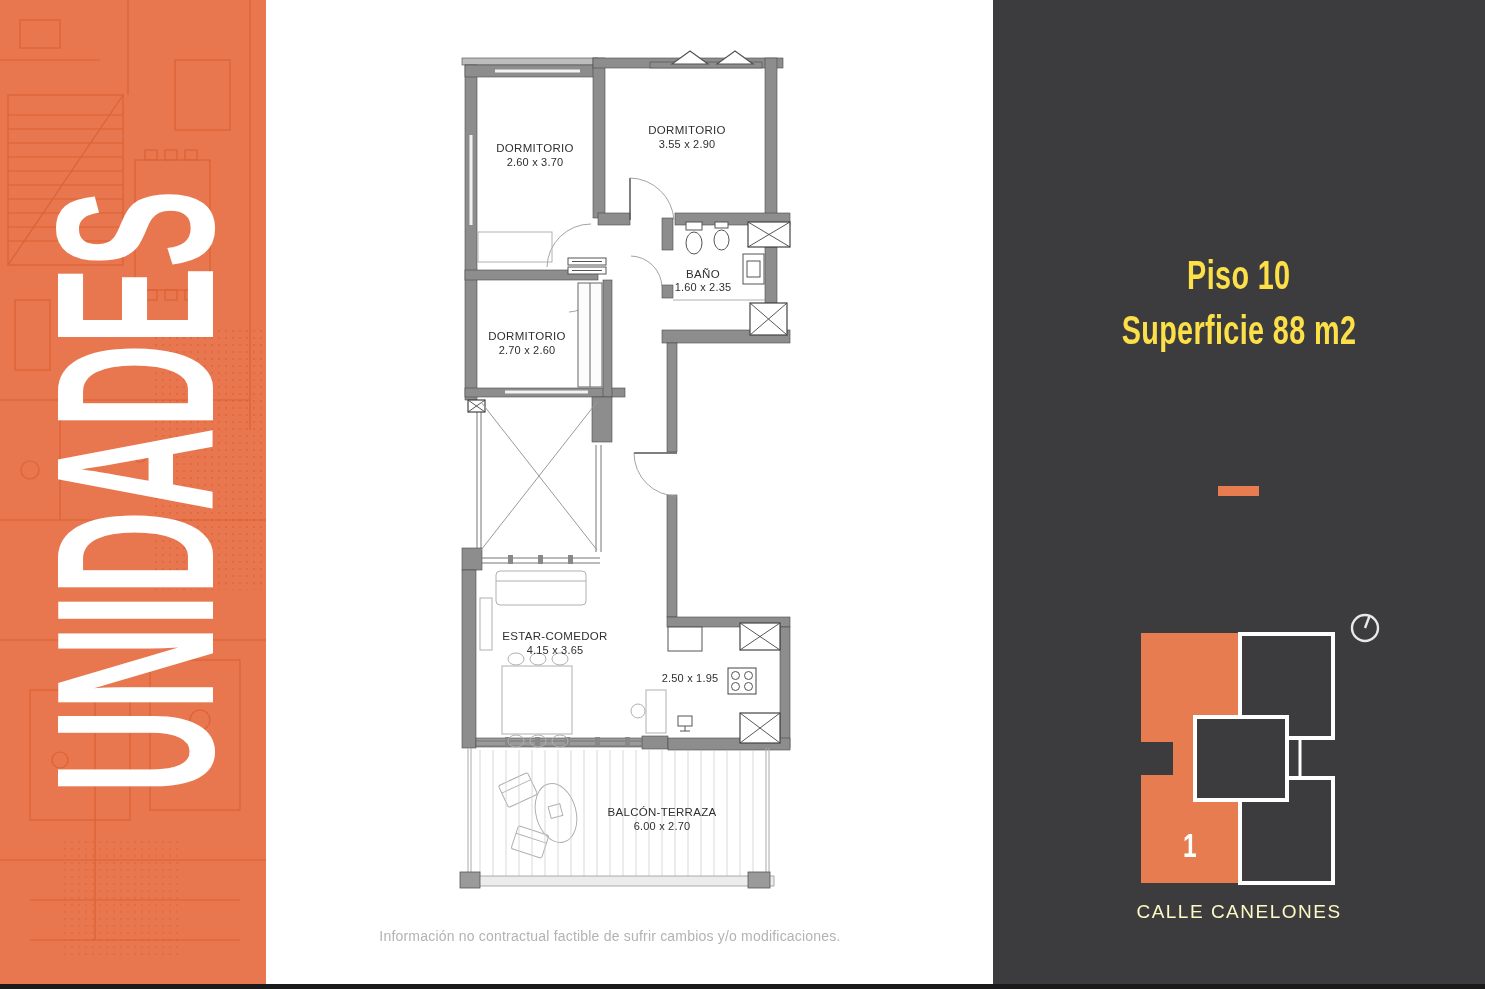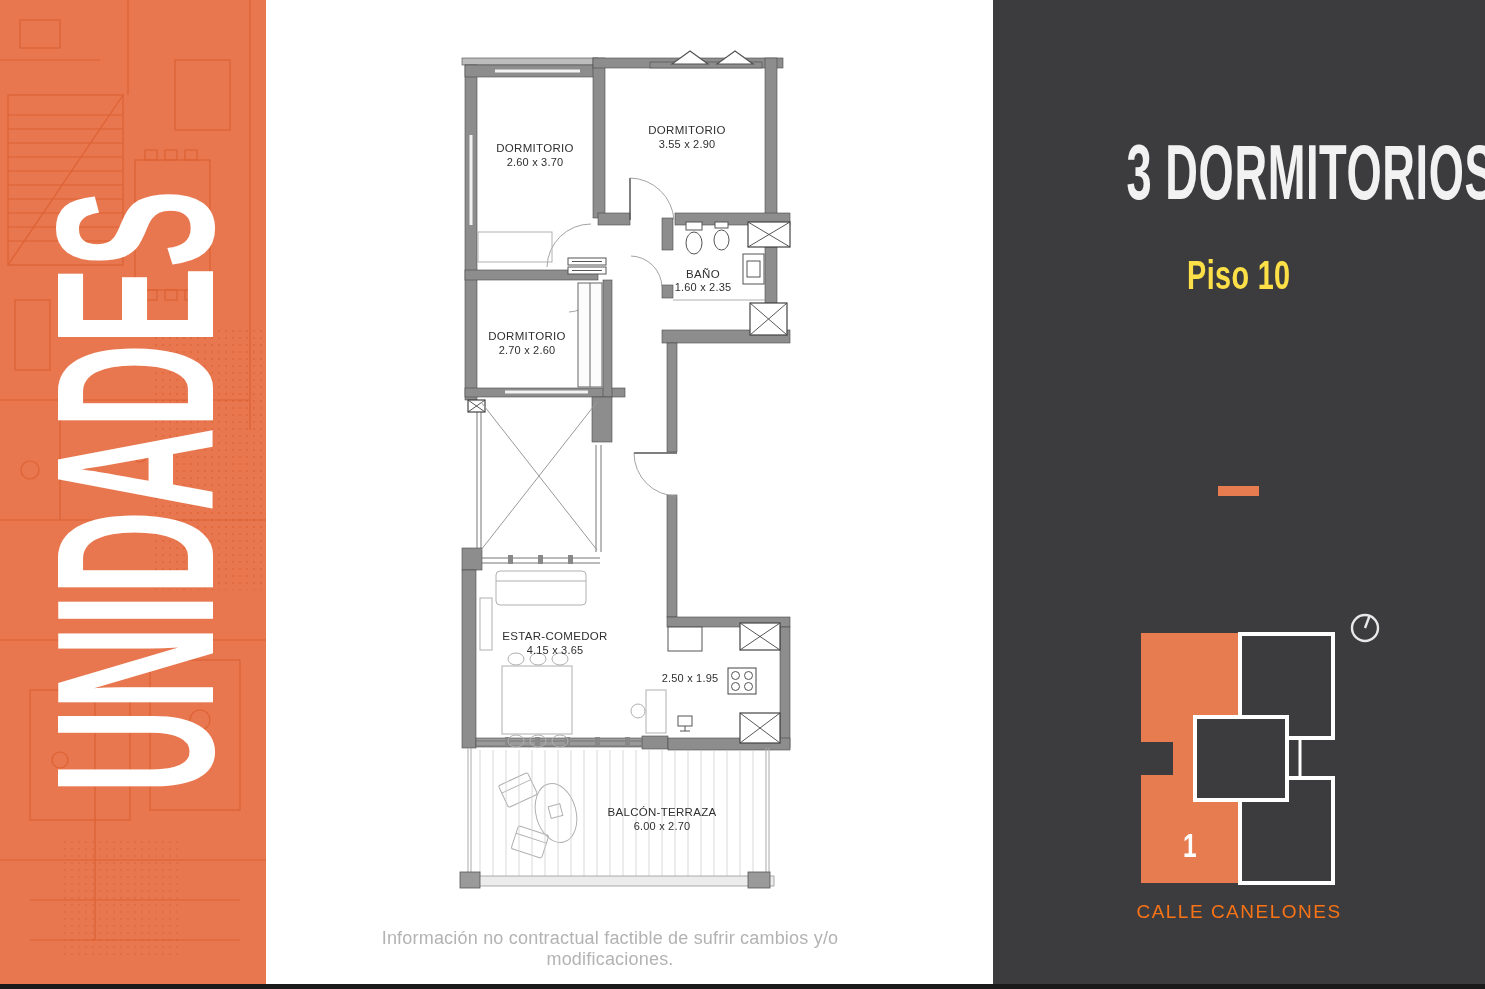--- a/index.html
+++ b/index.html
@@ -19,21 +19,21 @@
     font-size:225px;font-weight:700;color:#ffffff;line-height:1;
     white-space:nowrap;letter-spacing:-2px;
   }
   
   .plan{position:absolute;left:450px;top:50px;width:360px;height:850px;}
   .plan text{font-family:"Liberation Sans",sans-serif;fill:#2f2f2f;}
   .room-name{font-size:11.5px;letter-spacing:.3px;}
   .room-dims{font-size:11px;letter-spacing:.2px;}
   .disclaimer{
     position:absolute;left:350px;top:928px;width:520px;
-    text-align:center;font-size:18px;color:#b3b3b3;letter-spacing:.2px;
+    text-align:center;font-size:14px;color:#b3b3b3;letter-spacing:.2px;
   }
   
   .panel{
     position:absolute;left:993px;top:0;width:492px;height:989px;
     background:#3C3C3E;color:#fff;
   }
   .panel-title{
     position:absolute;top:128px;left:0;width:100%;text-align:center;
     line-height:88px;white-space:nowrap;
   }
@@ -49,21 +49,21 @@
     display:inline-block;transform:scaleX(0.72);transform-origin:center;
     font-size:40px;font-weight:700;white-space:nowrap;letter-spacing:.5px;
   }
   .dash{
     position:absolute;top:486px;left:225px;width:41px;height:10px;
     background:#E87C51;
   }
   .diagram{position:absolute;left:127px;top:605px;}
   .street{
     position:absolute;top:901px;left:0;width:100%;text-align:center;
-    font-size:19px;letter-spacing:1.5px;color:#f97316;font-weight:400;
+    font-size:19px;letter-spacing:1.5px;color:#fef9c3;font-weight:400;
   }
   .bottom-bar{
     position:absolute;left:0;bottom:0;width:100%;height:5px;background:#1a1a1a;
   }
 </style>
 </head>
 <body>
 
 <div class="stage">
 
@@ -324,25 +324,23 @@
       <text class="room-dims" x="105" y="604">4.15 x 3.65</text>
       <text class="room-dims" x="240" y="632">2.50 x 1.95</text>
       <text class="room-name" x="212" y="766">BALCÓN-TERRAZA</text>
       <text class="room-dims" x="212" y="780">6.00 x 2.70</text>
     </g>
   </svg>
 
   <div class="disclaimer">Información no contractual factible de sufrir cambios y/o modificaciones.</div>
 
   <div class="panel">
-    <div class="panel-title">
-      <span class="cond">3 DORMITORIOS</span>
-    </div>
     <div class="panel-sub">
       <div><span class="cond">Piso 10</span></div>
+      <div><span class="cond">Superficie 88 m2</span></div>
     </div>
     <div class="dash"></div>
 
     <svg class="diagram" width="260" height="290" viewBox="0 0 260 290">
 
       <path d="M21 28 H120 V278 H21 V170 H53 V137 H21 Z" fill="#E87C51"></path>
 
       <g fill="#3C3C3E" stroke="#ffffff" stroke-width="4">
         <rect x="120" y="29" width="93" height="104"></rect>
         <rect x="120" y="173" width="93" height="105"></rect>

